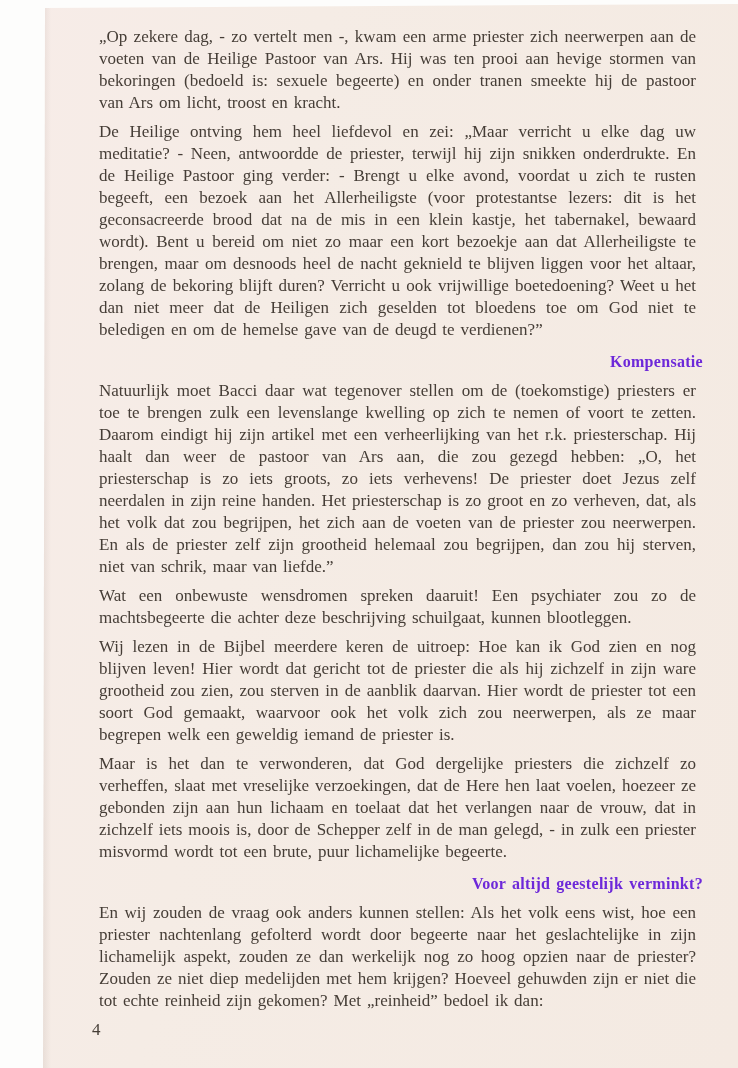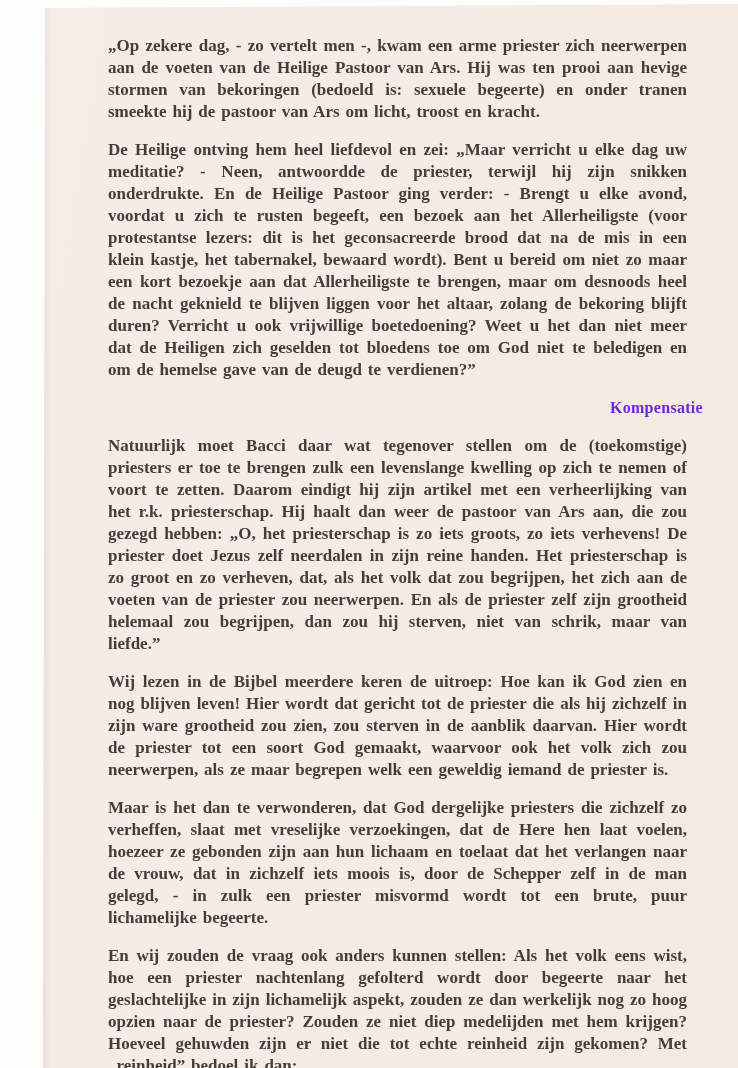--- a/index.html
+++ b/index.html
@@ -36,23 +36,22 @@
     left: 92px;
     top: 19px;
     width: 611px;
     color: #453d36;
     font-size: 17px;
     line-height: 22px;
     text-align: justify;
     word-spacing: 0.10em;
   }
   .para {
-    margin: 16px;
+    margin: 7px;
     padding: 0;
-    font-weight: bold;
   }
   .heading {
     margin: 10px 0 0 0;
     padding: 0;
     font-size: 16px;
     line-height: 22px;
     font-weight: bold;
     text-align: right;
     color: #6d28d9;
     letter-spacing: 0.3px;
@@ -70,20 +69,22 @@
 
 <div class="scan">
   <div class="paper"></div>
 
   <div class="textblock">
     <p class="para">„Op zekere dag, - zo vertelt men -, kwam een arme priester zich neerwerpen aan de voeten van de Heilige Pastoor van Ars. Hij was ten prooi aan hevige stormen van bekoringen (bedoeld is: sexuele begeerte) en onder tranen smeekte hij de pastoor van Ars om licht, troost en kracht.</p>
     <p class="para">De Heilige ontving hem heel liefdevol en zei: „Maar verricht u elke dag uw meditatie? - Neen, antwoordde de priester, terwijl hij zijn snikken onderdrukte. En de Heilige Pastoor ging verder: - Brengt u elke avond, voordat u zich te rusten begeeft, een bezoek aan het Allerheiligste (voor protestantse lezers: dit is het geconsacreerde brood dat na de mis in een klein kastje, het tabernakel, bewaard wordt). Bent u bereid om niet zo maar een kort bezoekje aan dat Allerheiligste te brengen, maar om desnoods heel de nacht geknield te blijven liggen voor het altaar, zolang de bekoring blijft duren? Verricht u ook vrijwillige boetedoening? Weet u het dan niet meer dat de Heiligen zich geselden tot bloedens toe om God niet te beledigen en om de hemelse gave van de deugd te verdienen?”</p>
 
     <h2 class="heading">Kompensatie</h2>
     <p class="para">Natuurlijk moet Bacci daar wat tegenover stellen om de (toekomstige) priesters er toe te brengen zulk een levenslange kwelling op zich te nemen of voort te zetten. Daarom eindigt hij zijn artikel met een verheerlijking van het r.k. priesterschap. Hij haalt dan weer de pastoor van Ars aan, die zou gezegd hebben: „O, het priesterschap is zo iets groots, zo iets verhevens! De priester doet Jezus zelf neerdalen in zijn reine handen. Het priesterschap is zo groot en zo verheven, dat, als het volk dat zou begrijpen, het zich aan de voeten van de priester zou neerwerpen. En als de priester zelf zijn grootheid helemaal zou begrijpen, dan zou hij sterven, niet van schrik, maar van liefde.”</p>
+    <p class="para">Wat een onbewuste wensdromen spreken daaruit! Een psychiater zou zo de machtsbegeerte die achter deze beschrijving schuilgaat, kunnen blootleggen.</p>
     <p class="para">Wij lezen in de Bijbel meerdere keren de uitroep: Hoe kan ik God zien en nog blijven leven! Hier wordt dat gericht tot de priester die als hij zichzelf in zijn ware grootheid zou zien, zou sterven in de aanblik daarvan. Hier wordt de priester tot een soort God gemaakt, waarvoor ook het volk zich zou neerwerpen, als ze maar begrepen welk een geweldig iemand de priester is.</p>
     <p class="para">Maar is het dan te verwonderen, dat God dergelijke priesters die zichzelf zo verheffen, slaat met vreselijke verzoekingen, dat de Here hen laat voelen, hoezeer ze gebonden zijn aan hun lichaam en toelaat dat het verlangen naar de vrouw, dat in zichzelf iets moois is, door de Schepper zelf in de man gelegd, - in zulk een priester misvormd wordt tot een brute, puur lichamelijke begeerte.</p>
 
+    <h2 class="heading">Voor altijd geestelijk verminkt?</h2>
     <p class="para">En wij zouden de vraag ook anders kunnen stellen: Als het volk eens wist, hoe een priester nachtenlang gefolterd wordt door begeerte naar het geslachtelijke in zijn lichamelijk aspekt, zouden ze dan werkelijk nog zo hoog opzien naar de priester? Zouden ze niet diep medelijden met hem krijgen? Hoeveel gehuwden zijn er niet die tot echte reinheid zijn gekomen? Met „reinheid” bedoel ik dan:</p>
 
     <div class="pagenum">4</div>
   </div>
 </div>
 
 </body></html>

